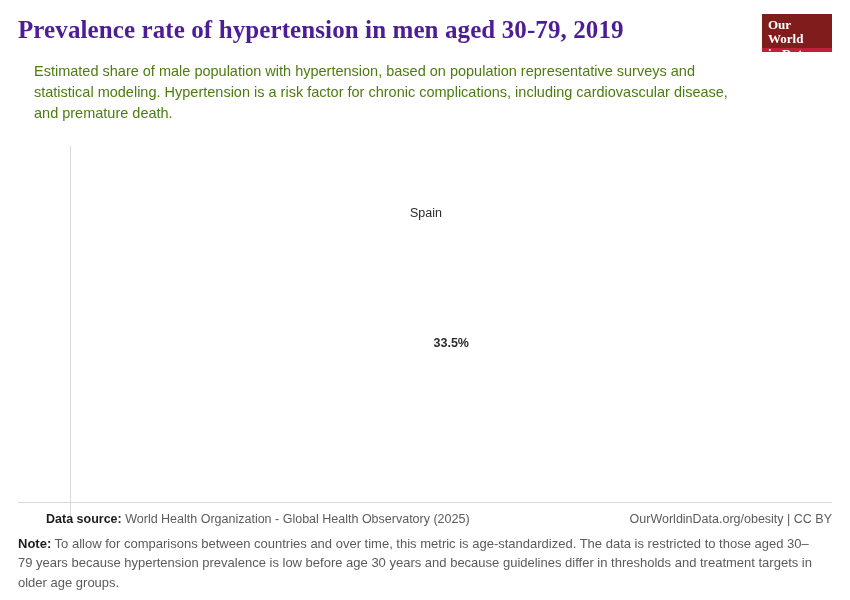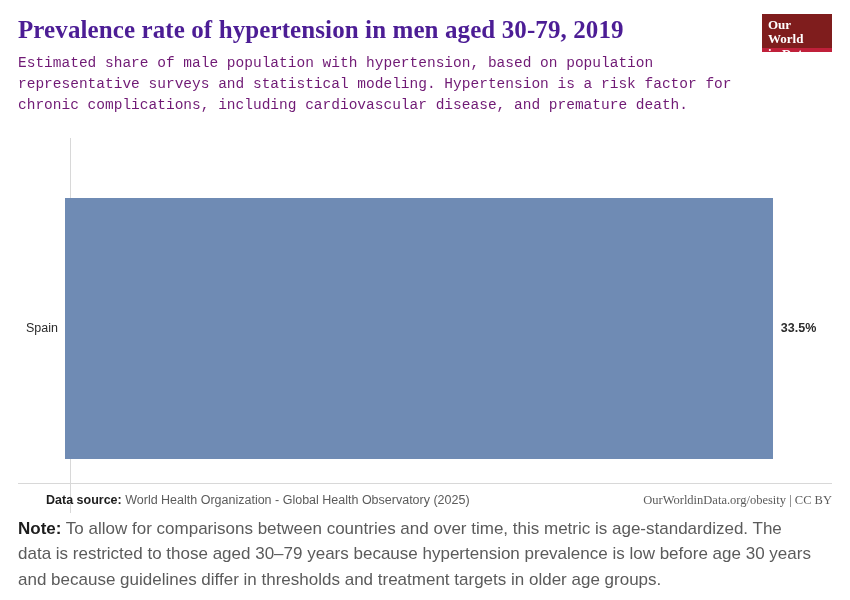--- a/index.html
+++ b/index.html
@@ -30,24 +30,23 @@
     font-size: 25px;
     font-weight: 700;
     letter-spacing: 0.1px;
     color: #4c1d95;
     margin: 0 0 8px 0;
     line-height: 1.15;
   }
   .chart-subtitle {
     font-size: 14.5px;
     line-height: 1.45;
-    color: #701a75;
-    margin: 0;
+    color: #4d7c0f;
+    margin: 16px;
     max-width: 715px;
-    font-family: Liberation Mono, monospace;
   }
   .owid-logo {
     position: absolute;
     top: -2px;
     right: 0;
     width: 70px;
     height: 38px;
     background: #7f1d1d;
     color: #ffffff;
     font-family: "Liberation Serif", serif;
@@ -76,20 +75,21 @@
     background: #d8d8d8;
   }
   .bar-row {
     position: absolute;
     left: 0;
     right: 0;
     top: 60px;
     height: 261px;
     display: flex;
     align-items: center;
+    flex-direction: column;
   }
   .bar-label {
     width: 46px;
     text-align: right;
     font-size: 12.5px;
     color: #2b2b2b;
     padding-right: 6px;
     box-sizing: border-box;
   }
   .bar-track {
@@ -134,24 +134,23 @@
     color: #5b5b5b;
     margin-bottom: 8px;
   }
   .footer-source b {
     color: #1d1d1d;
     font-weight: 700;
     padding-left: 28px;
   }
   .footer-right {
     color: #5b5b5b;
-    font-family: Liberation Serif, serif;
   }
   .footer-note {
-    font-size: 17px;
+    font-size: 13px;
     line-height: 1.5;
     color: #5b5b5b;
     max-width: 800px;
   }
   .footer-note b {
     color: #1d1d1d;
     font-weight: 700;
   }
 </style>
 </head>

